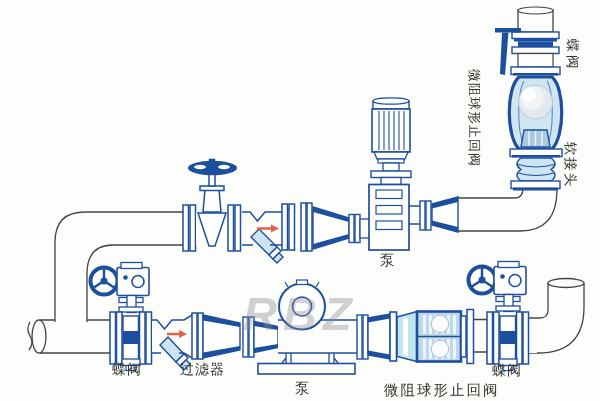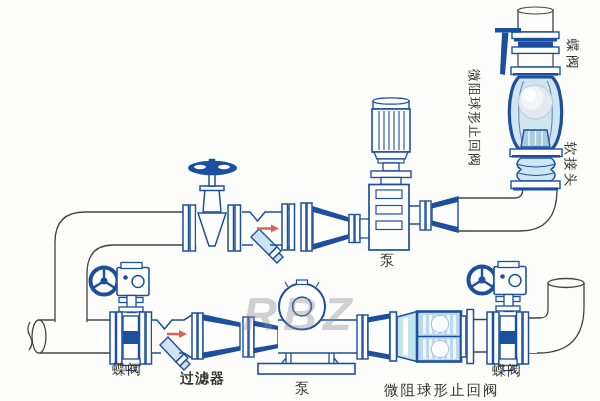--- a/index.html
+++ b/index.html
@@ -263,20 +263,20 @@
   <div class="lbl lbl-v" style="left:555px;top:47px;width:34px;height:16px;line-height:16px;font-size:13.5px;letter-spacing:3px;">蝶阀</div>
 
   <div class="lbl lbl-v" style="left:424px;top:110px;width:100px;height:16px;line-height:16px;font-size:13px;letter-spacing:1px;">微阻球形止回阀</div>
 
   <div class="lbl lbl-v" style="left:546px;top:157px;width:48px;height:16px;line-height:16px;font-size:13.5px;letter-spacing:2px;">软接头</div>
 
   <div class="lbl" style="left:380px;top:251px;font-size:14.5px;">泵</div>
 
   <div class="lbl" style="left:112px;top:361px;font-size:14px;letter-spacing:1px;">蝶阀</div>
 
-  <div class="lbl" style="left:180px;top:370px;font-size:14px;letter-spacing:1px;font-weight:bold;">过滤器</div>
+  <div class="lbl" style="left:180px;top:361px;font-size:14px;letter-spacing:1px;">过滤器</div>
 
   <div class="lbl" style="left:295px;top:379px;font-size:14.5px;">泵</div>
 
   <div class="lbl" style="left:384px;top:381px;font-size:14.5px;letter-spacing:2px;">微阻球形止回阀</div>
 
   <div class="lbl" style="left:492px;top:362px;font-size:14px;letter-spacing:1px;">蝶阀</div>
 </div>
 
 </body></html>

